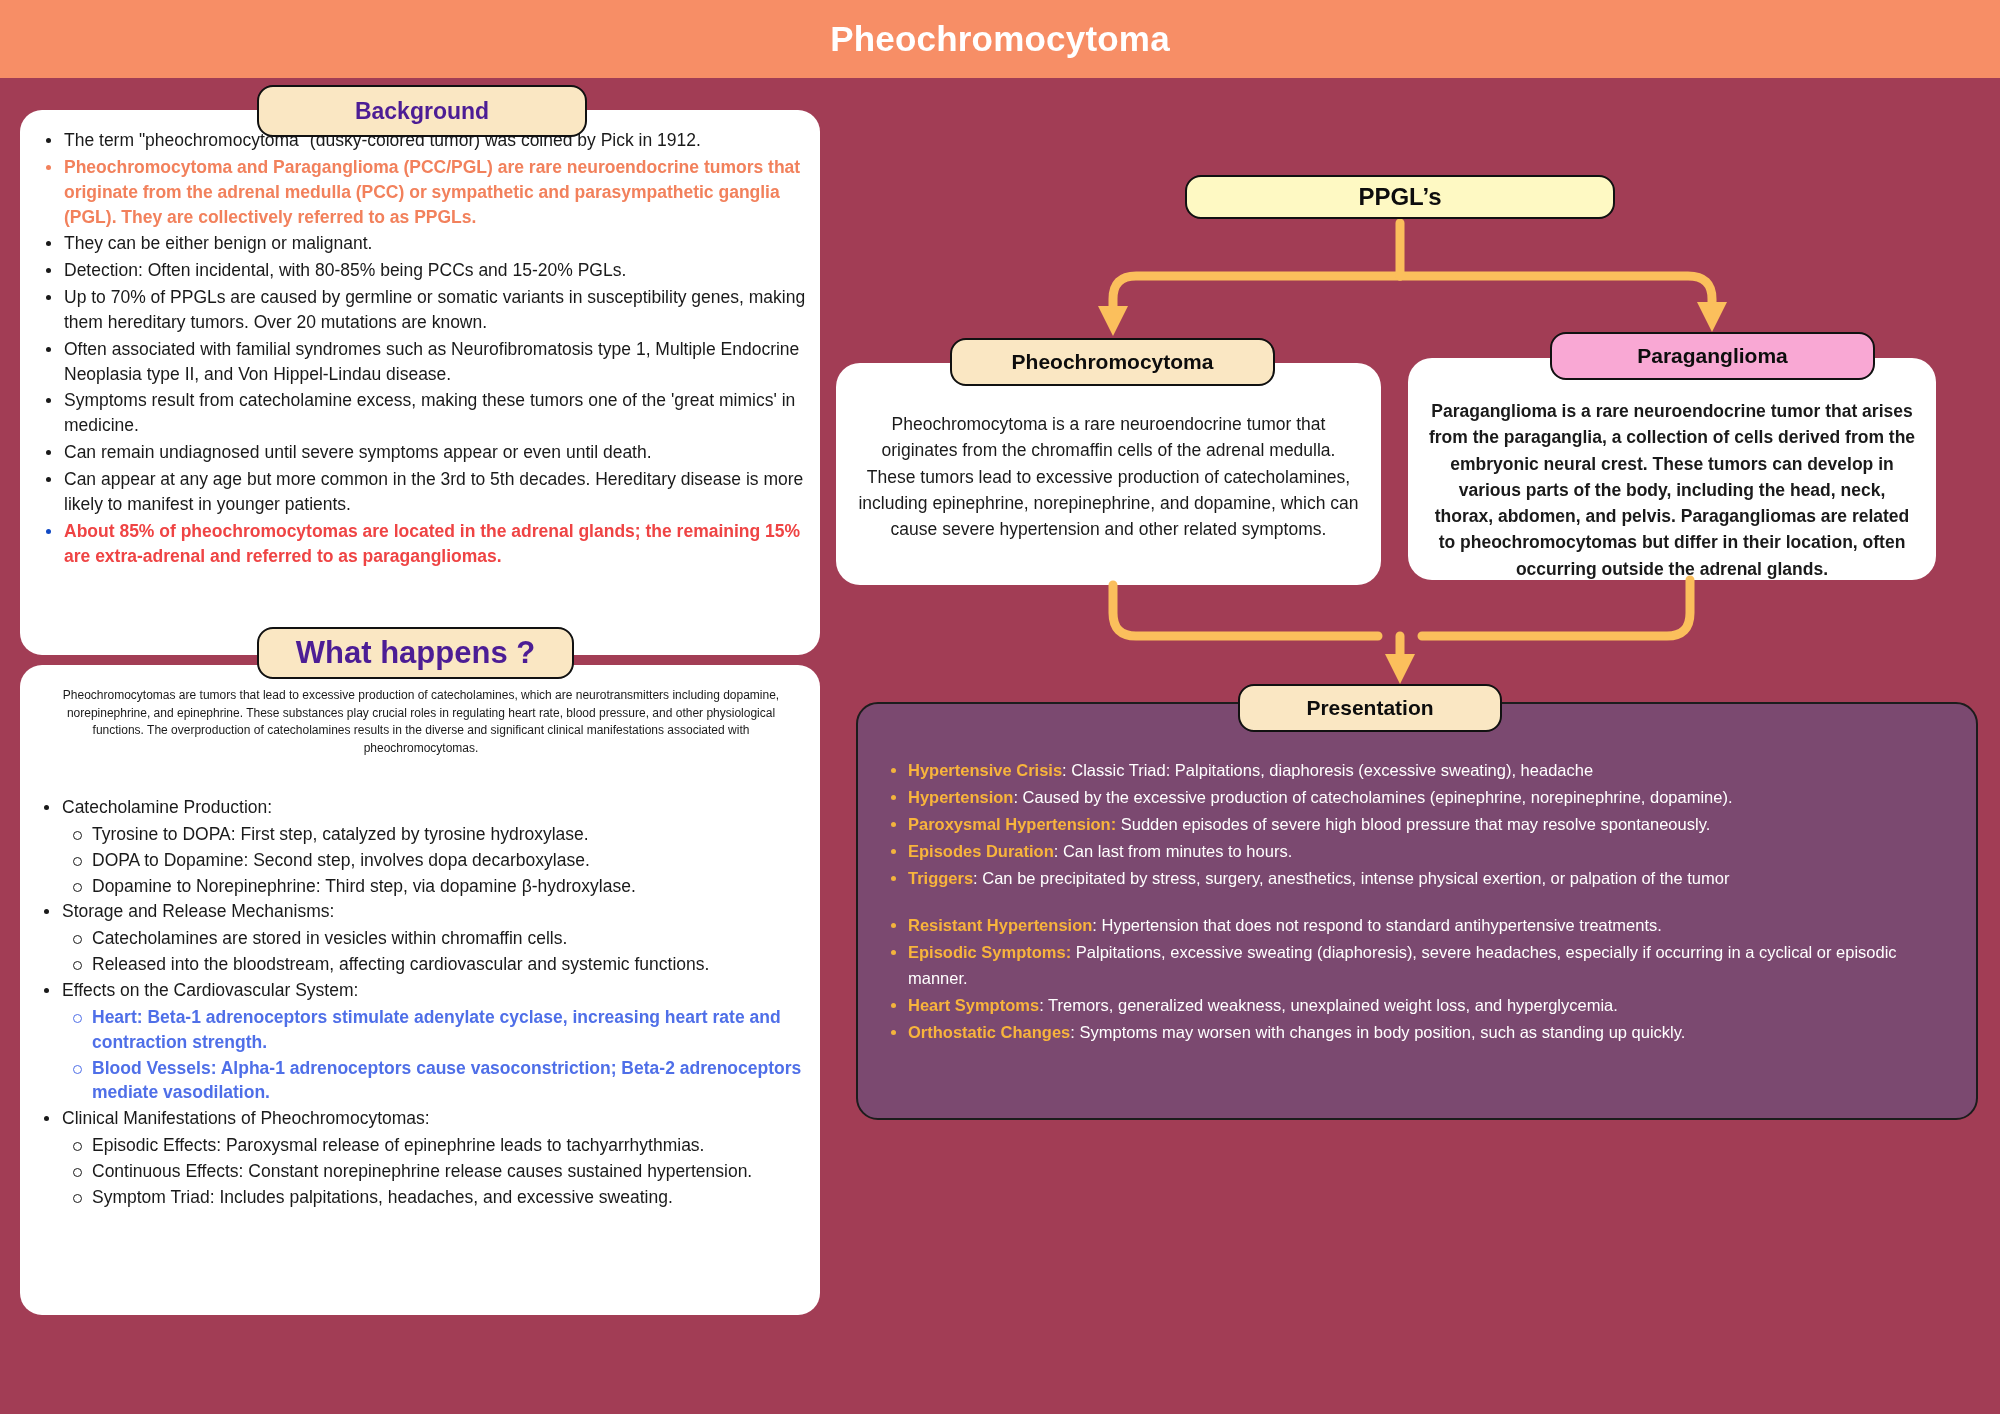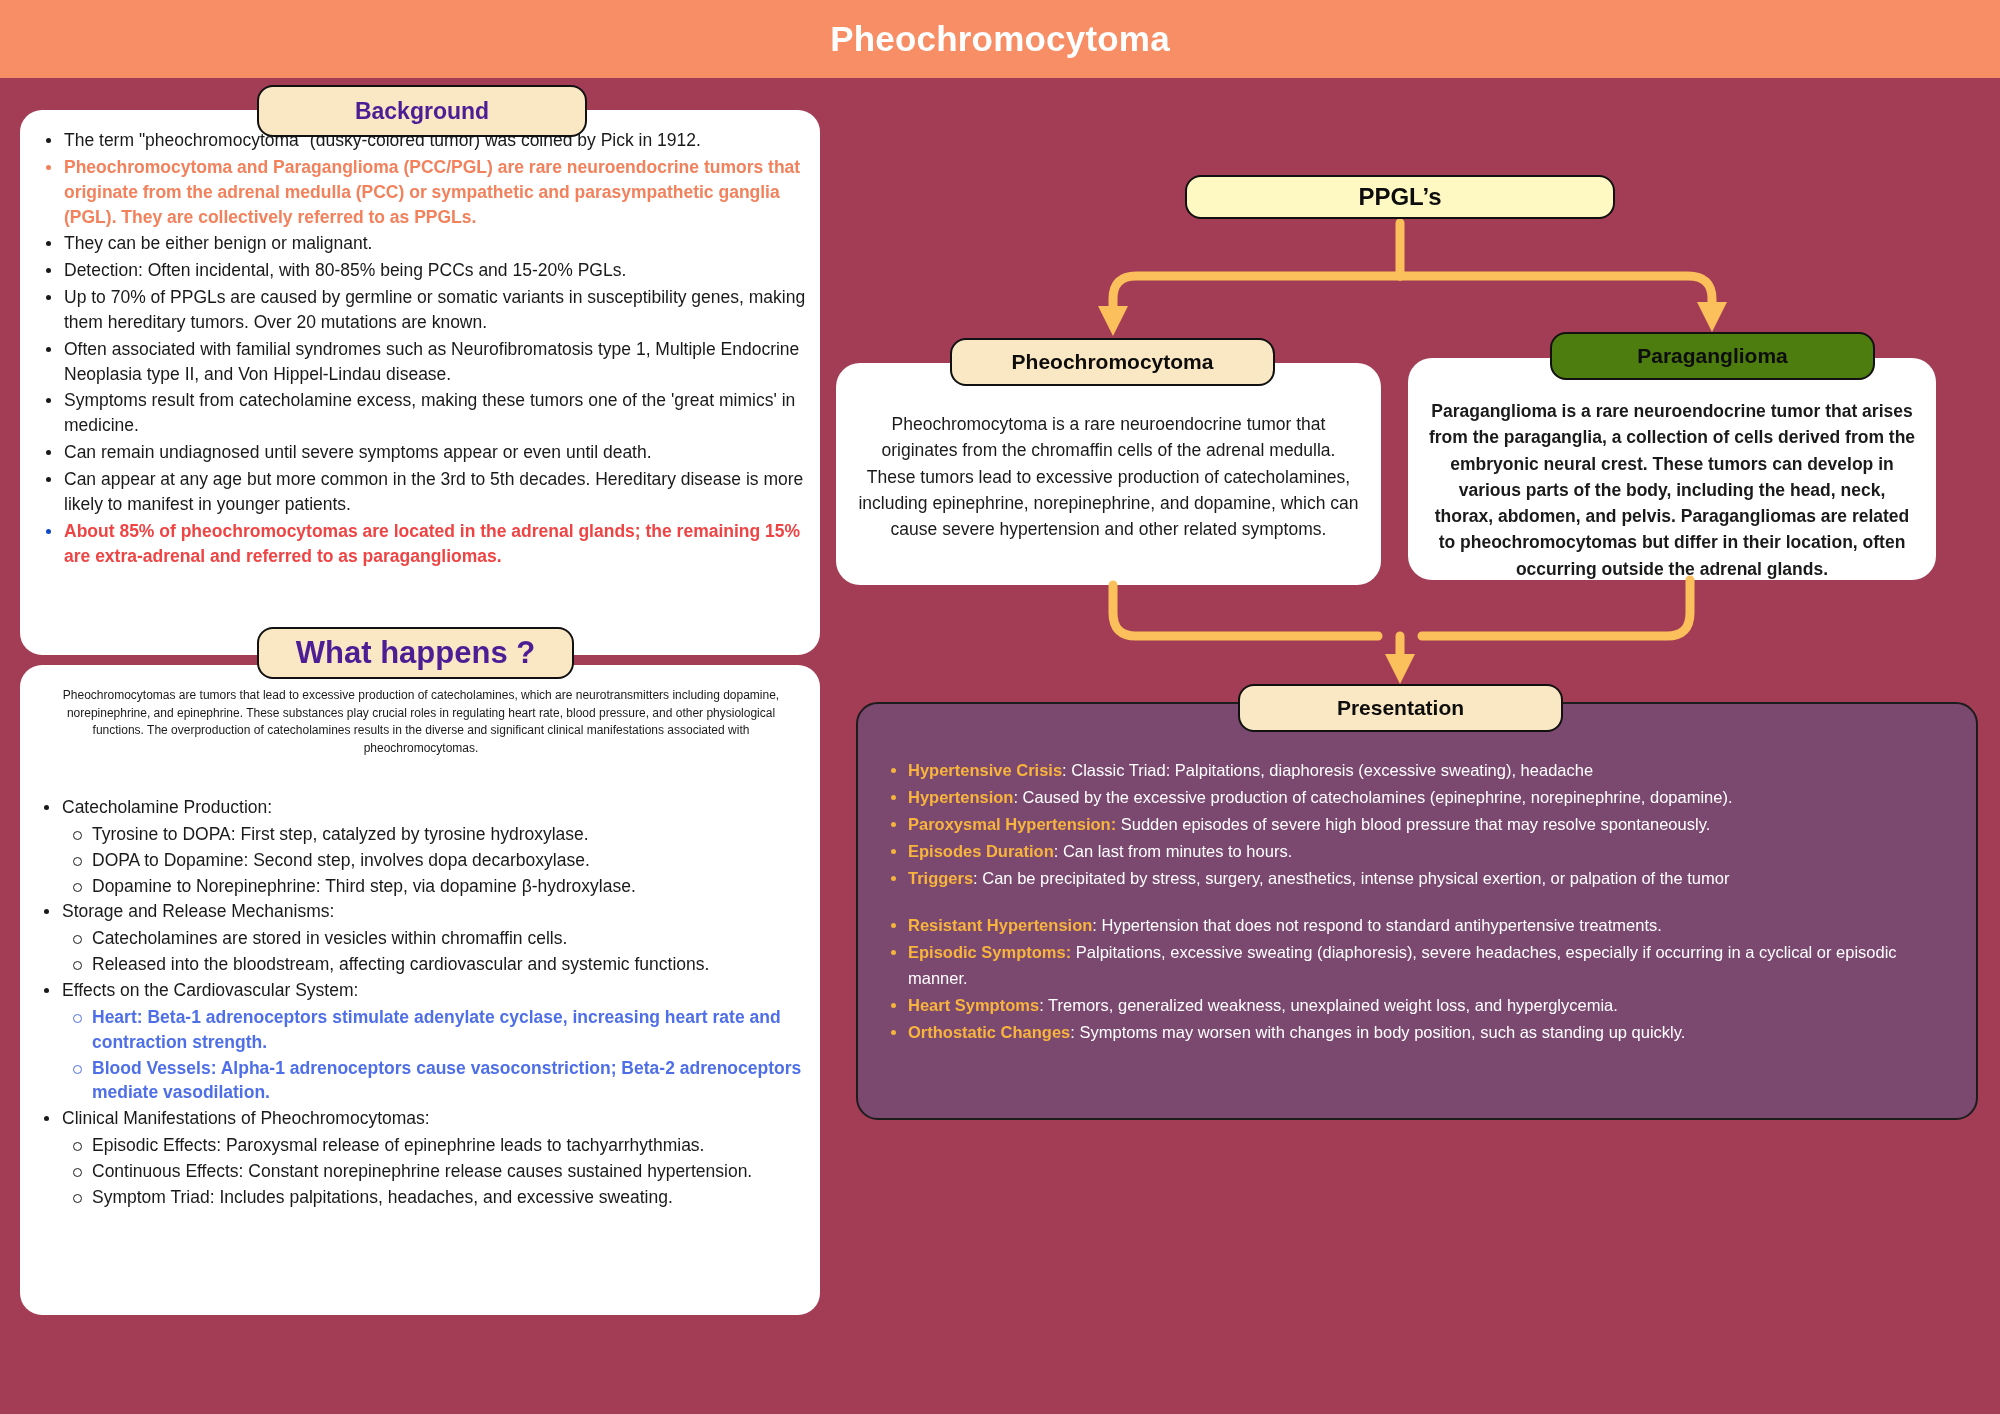--- a/index.html
+++ b/index.html
@@ -178,25 +178,25 @@
   #node-pheo {
     left: 950px; top: 338px;
     width: 325px; height: 48px;
     font-size: 21px;
     background: #FAE7C3;
   }
   #node-pgl {
     left: 1550px; top: 332px;
     width: 325px; height: 48px;
     font-size: 21px;
-    background: #4d7c0f;
+    background: #f9a8d4;
   }
   #node-presentation {
     left: 1238px; top: 684px;
-    width: 325px; height: 48px;
+    width: 264px; height: 48px;
     font-size: 21px;
     background: #FAE7C3;
   }
 
   #card-pheo {
     left: 836px; top: 363px;
     width: 545px; height: 222px;
     border-radius: 24px;
   }
   #card-pgl {

